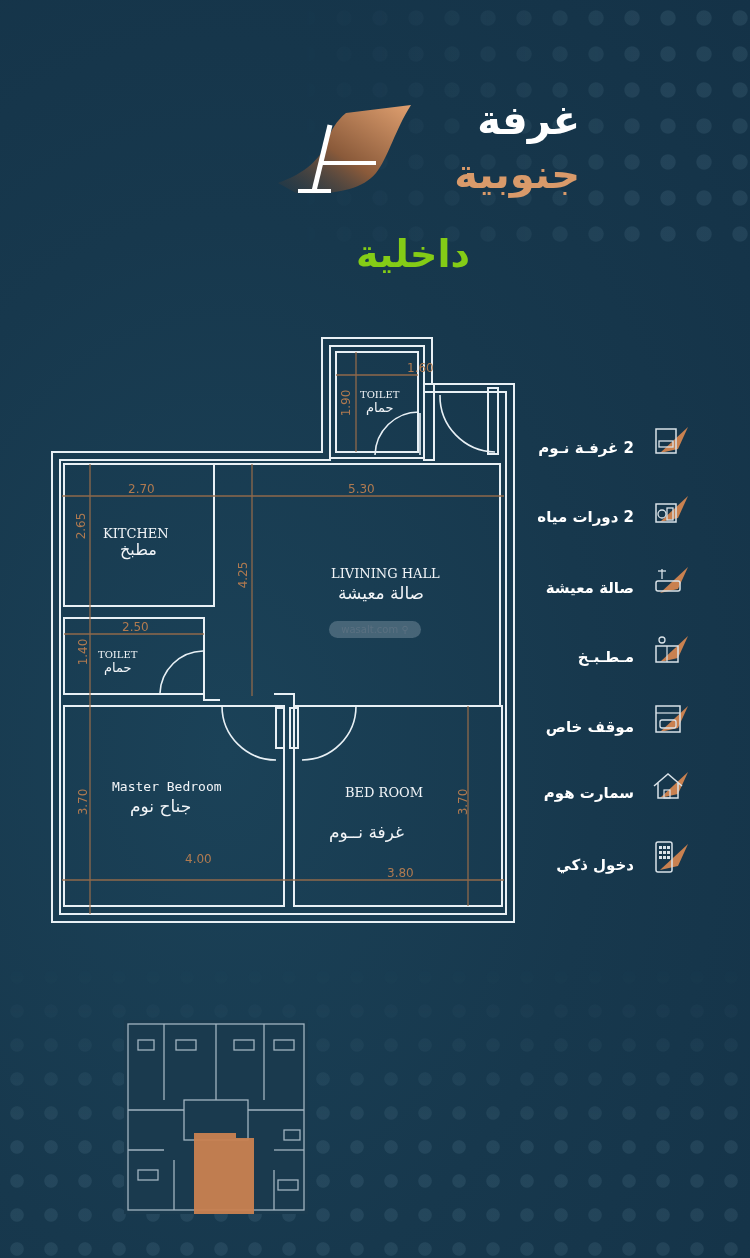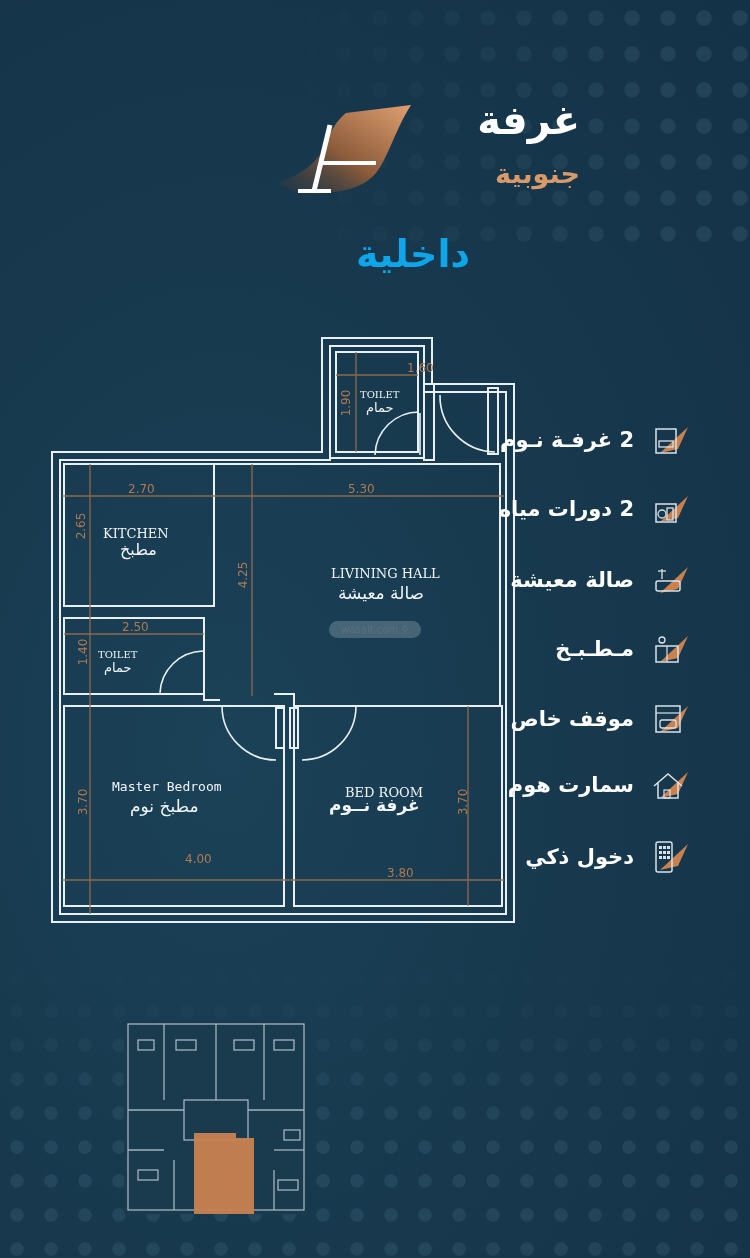--- a/index.html
+++ b/index.html
@@ -13,34 +13,34 @@
       mask-image:linear-gradient(to left, #000 20%, transparent 100%);}
   .dots2{position:absolute;left:0;top:960px;width:750px;height:300px;
       background-image:radial-gradient(rgba(120,160,180,0.14) 26%, transparent 30%);
       background-size:34px 34px;
       -webkit-mask-image:linear-gradient(to bottom, transparent 0%, #000 60%);
       mask-image:linear-gradient(to bottom, transparent 0%, #000 60%);}
 
   
   .logo{position:absolute;left:276px;top:103px;width:140px;height:100px;}
   .title-1{position:absolute;left:430px;top:98px;width:150px;text-align:right;color:#ffffff;font-weight:bold;font-size:40px;line-height:44px;direction:rtl;}
-  .title-2{position:absolute;left:415px;top:152px;width:165px;text-align:right;color:#d99a6a;font-weight:bold;font-size:27px;line-height:44px;direction:rtl;}
-  .subtitle{position:absolute;left:270px;top:232px;width:200px;text-align:right;color:#0ea5e9;font-weight:bold;font-size:38px;line-height:44px;direction:rtl;}
+  .title-2{position:absolute;left:415px;top:152px;width:165px;text-align:right;color:#d99a6a;font-weight:bold;font-size:40px;line-height:44px;direction:rtl;}
+  .subtitle{position:absolute;left:270px;top:232px;width:200px;text-align:right;color:#84cc16;font-weight:bold;font-size:38px;line-height:44px;direction:rtl;}
 
   
   .plan{position:absolute;left:0;top:0;width:750px;height:1000px;}
   .lbl{position:absolute;color:#f2f5f8;font-family:"DejaVu Serif",serif;font-size:13px;text-align:left;white-space:nowrap;line-height:15px;}
   .lbl-ar{position:absolute;color:#f2f5f8;font-size:16px;text-align:right;white-space:nowrap;direction:rtl;line-height:18px;}
   .dim{position:absolute;color:#b07a50;font-size:12px;white-space:nowrap;line-height:14px;}
   .dim.v{transform:rotate(-90deg);transform-origin:center center;}
   .watermark{position:absolute;left:329px;top:621px;width:92px;height:17px;border-radius:9px;background:rgba(190,205,215,0.28);color:#5a7081;font-size:10px;line-height:17px;text-align:center;}
 
   
   .feature{position:absolute;left:520px;width:170px;height:40px;}
-  .feature .ftext{position:absolute;right:56px;top:8px;color:#ffffff;font-weight:bold;font-size:21px;direction:rtl;white-space:nowrap;line-height:22px;}
+  .feature .ftext{position:absolute;right:56px;top:16px;color:#ffffff;font-weight:bold;font-size:15px;direction:rtl;white-space:nowrap;line-height:22px;}
   .feature .ficon{position:absolute;right:2px;top:0;width:40px;height:40px;}
 
   
   .minimap{position:absolute;left:124px;top:1020px;width:184px;height:194px;}
 </style>
 </head>
 <body>
 
 <div class="bg"></div>
 <div class="dots"></div>
@@ -139,24 +139,24 @@
 
 <div class="watermark">
   <span>wasalt.com</span>
   <span>⚲</span>
 </div>
 
 <div class="lbl" style="left:98px;top:647px;font-size:10px;">TOILET</div>
 <div class="lbl-ar" style="left:104px;top:659px;font-size:13px;">حمام</div>
 
 <div class="lbl" style="left:106px;top:779px;font-family:'DejaVu Sans Mono',monospace;font-size:13px;padding-left:6px;">Master Bedroom</div>
-<div class="lbl-ar" style="left:130px;top:797px;font-size:17px;">مطبخ نوم</div>
+<div class="lbl-ar" style="left:130px;top:797px;font-size:17px;">جناح نوم</div>
 
 <div class="lbl" style="left:333px;top:785px;margin-left:12px;">BED ROOM</div>
-<div class="lbl-ar" style="left:329px;top:796px;font-size:17px;font-weight:bold;">غرفة نــوم</div>
+<div class="lbl-ar" style="left:329px;top:823px;font-size:17px;">غرفة نــوم</div>
 
 <div class="feature" style="top:421px;">
   <div class="ftext">2 غرفـة نـوم</div>
   <svg class="ficon" viewBox="0 0 40 40">
       <path d="M12 32 L40 6 L30 28 Z" fill="#c98150"></path>
       <rect x="8" y="8" width="20" height="24" fill="none" stroke="#d9e2e8" stroke-width="1.5"></rect>
       <rect x="11" y="20" width="14" height="6" fill="none" stroke="#d9e2e8" stroke-width="1.3"></rect>
     </svg>
 </div>
 <div class="feature" style="top:490px;">

